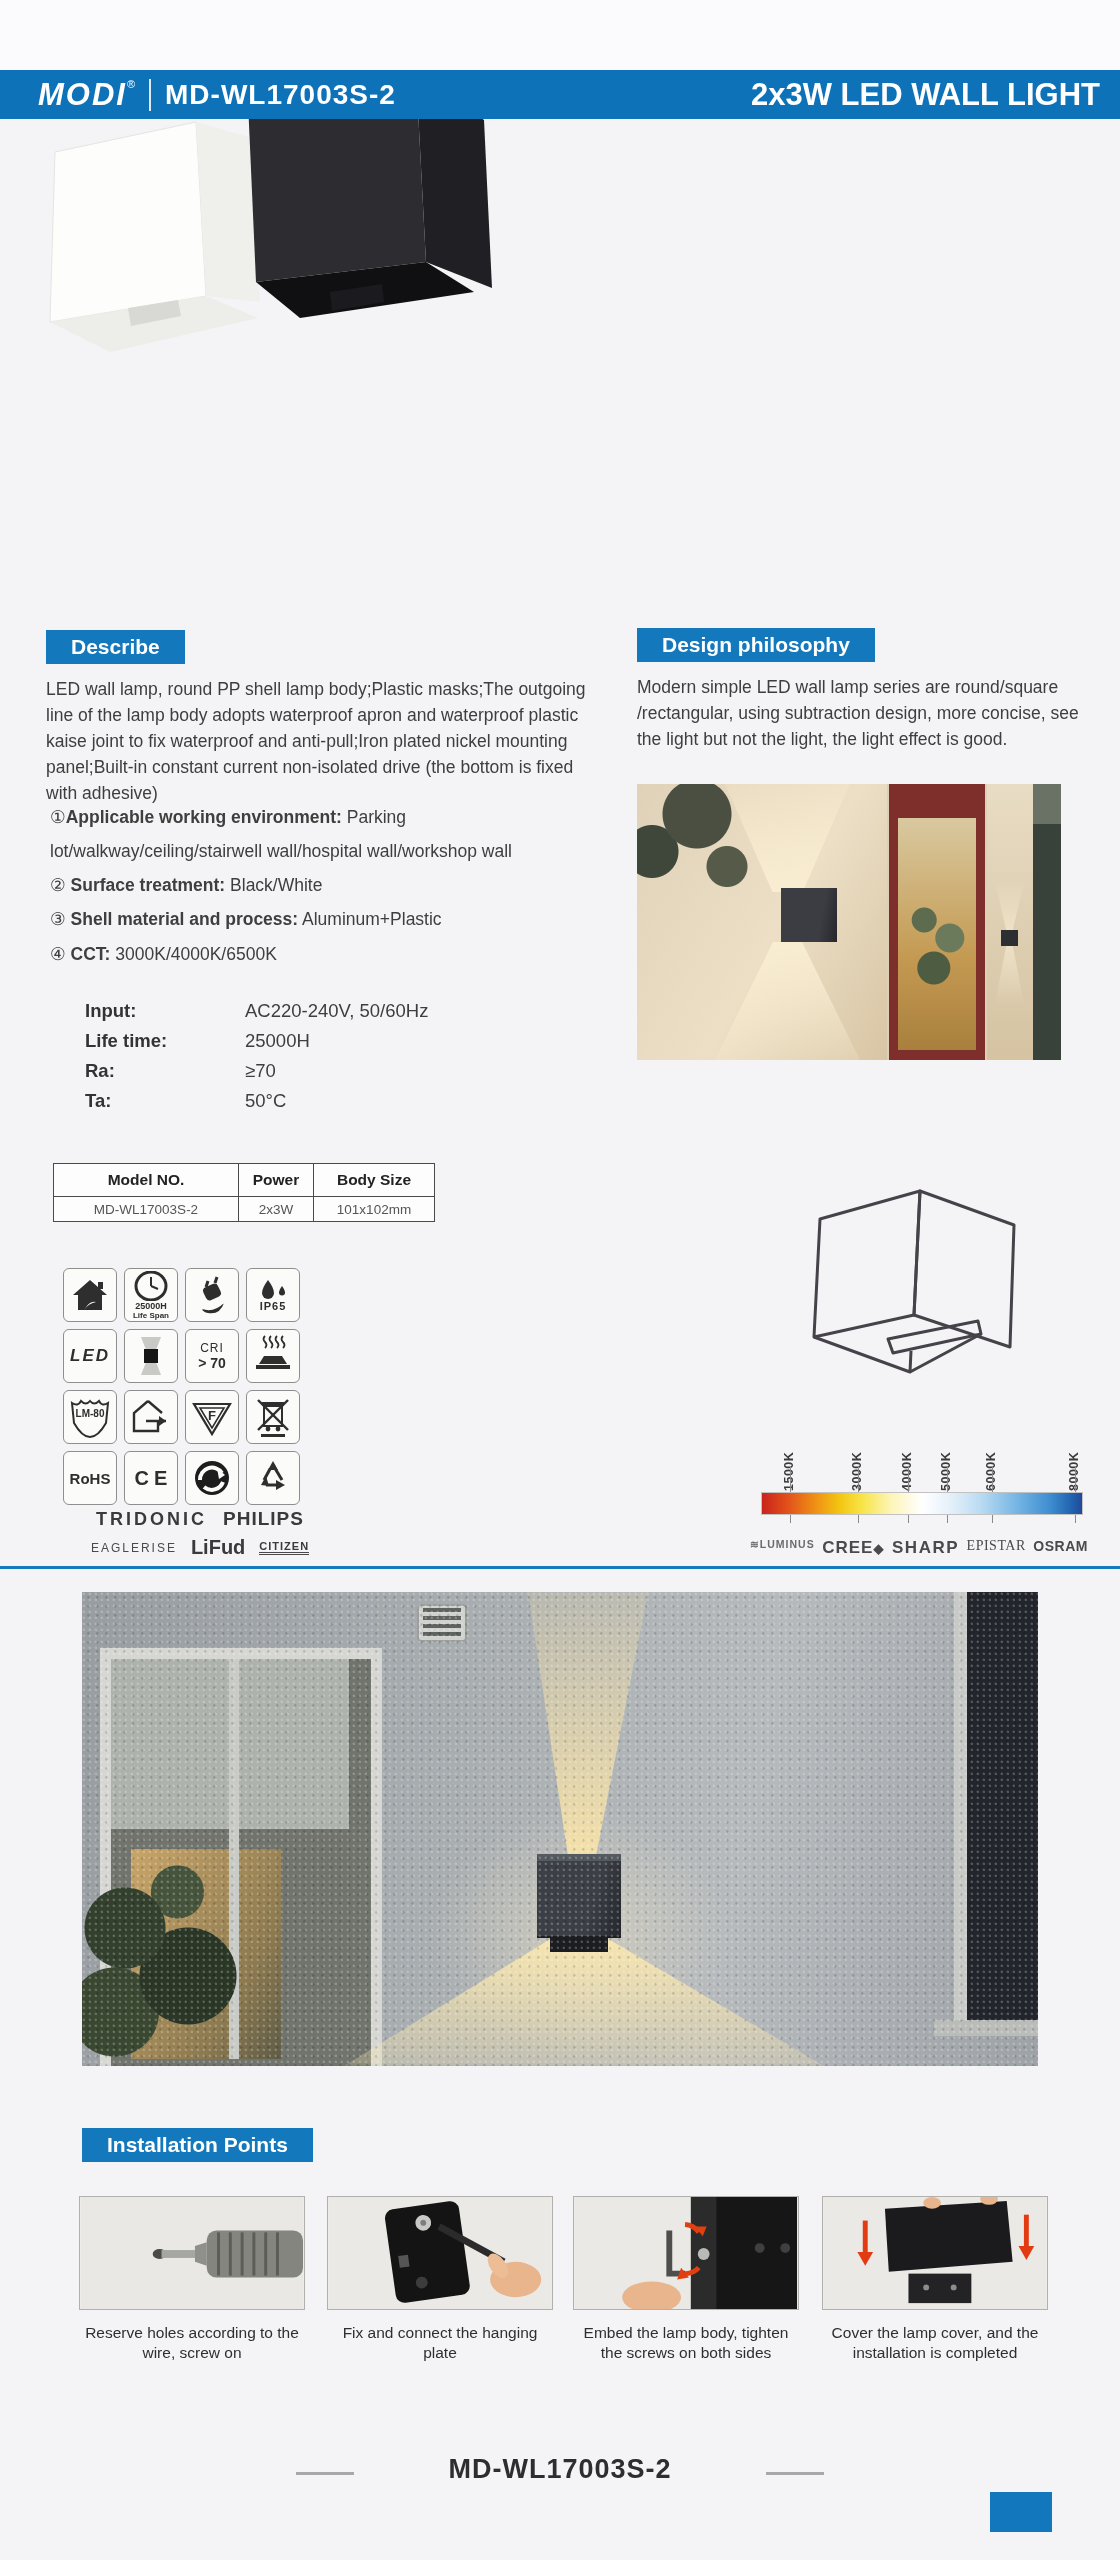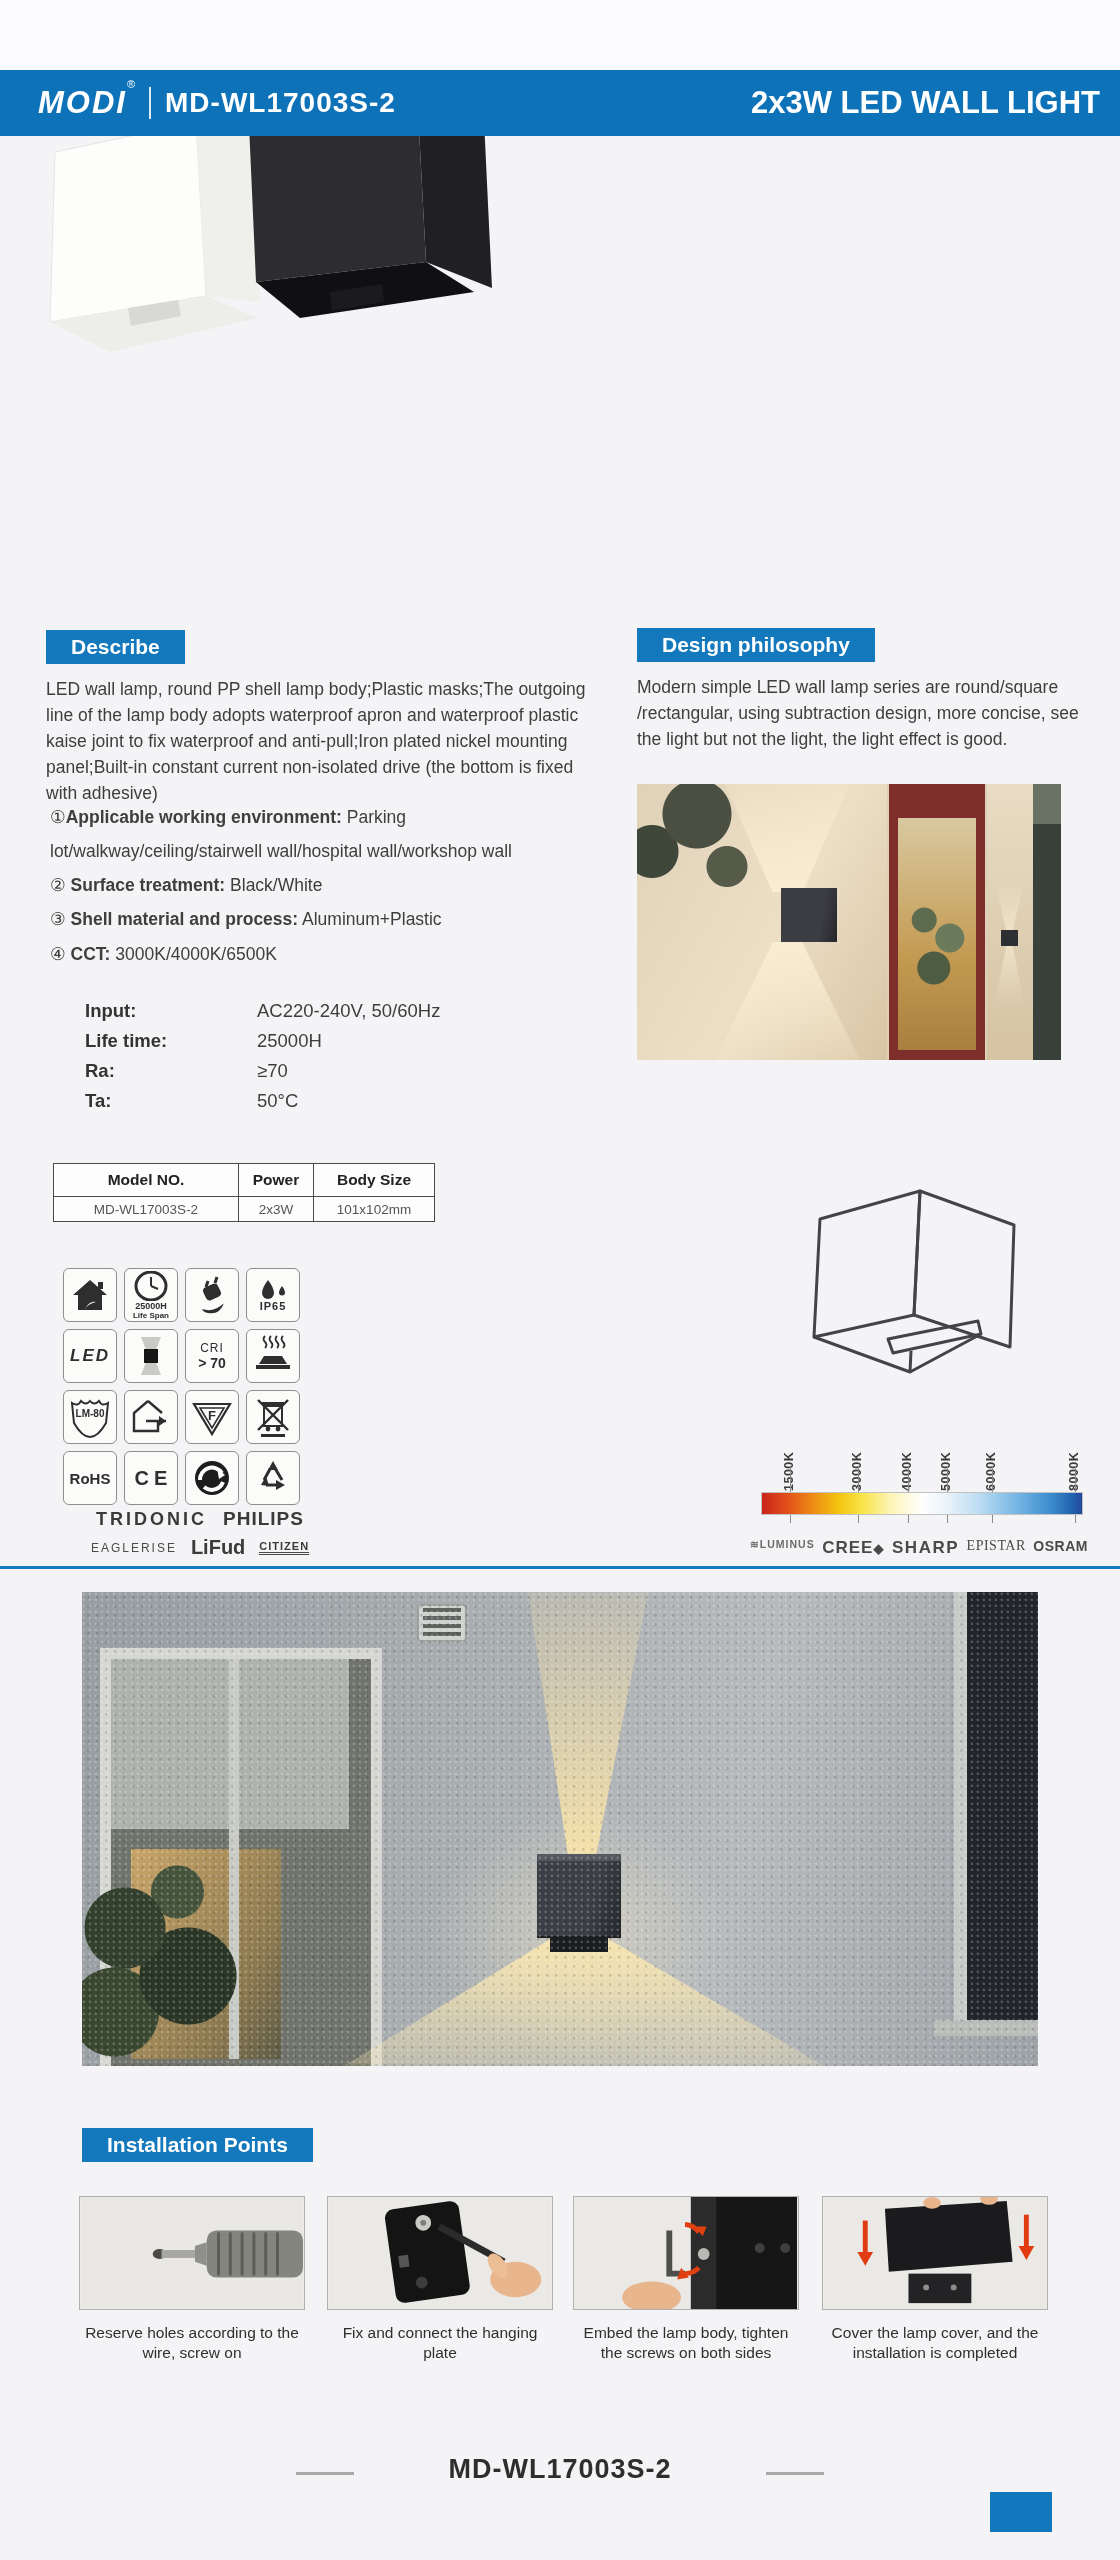--- a/index.html
+++ b/index.html
@@ -1,39 +1,39 @@
 <!DOCTYPE html>
 <html><head>
 <meta charset="utf-8">
 <style>
   html,body{margin:0;padding:0;background:#e9e9eb;}
   .page{position:relative;width:1120px;height:2560px;background:#f4f4f6;overflow:hidden;
         font-family:"Liberation Sans",sans-serif;color:#3e3e3e;}
   .top-band{position:absolute;top:0;left:0;width:1120px;height:70px;background:#fbfbfd;}
 
   
-  .hdr{position:absolute;top:70px;left:0;width:1120px;height:66px;background:#0e72b8;
+  .hdr{position:absolute;top:70px;left:0;width:1120px;height:49px;background:#0e72b8;
        display:flex;align-items:center;color:#fff;}
   .hdr-brand{font-size:31px;font-weight:bold;font-style:italic;letter-spacing:2px;margin-left:38px;}
   .hdr-reg{font-size:11px;align-self:flex-start;margin-top:8px;}
   .hdr-div{width:2px;height:32px;background:rgba(255,255,255,.85);margin:0 14px;}
   .hdr-model{font-size:28px;font-weight:bold;letter-spacing:1px;}
   .hdr-title{margin-left:auto;margin-right:20px;font-size:31px;font-weight:bold;}
 
   
   .sec-label{position:absolute;background:#1478bd;color:#fff;font-size:21px;font-weight:bold;
              padding:5px 25px;white-space:nowrap;}
   .para{position:absolute;font-size:17.5px;line-height:1.49;color:#3e3e3e;}
 
   #num-list{position:absolute;left:50px;top:800px;width:548px;font-size:17.5px;}
   .num-item{line-height:1.95;}
   .num-item .lb{font-weight:bold;}
 
   #specs{position:absolute;left:85px;top:1000px;font-size:18.5px;}
-  .spec-row{display:flex;margin-bottom:8px;gap:12px;}
+  .spec-row{display:flex;margin-bottom:8px;}
   .spec-row .lb{width:160px;font-weight:bold;color:#333;}
 
   #spec-table{position:absolute;left:53px;top:1163px;border-collapse:collapse;background:#fdfdfd;}
   #spec-table th,#spec-table td{border:1.6px solid #4a4a4a;text-align:center;}
   #spec-table th{font-size:15.5px;padding:4px 8px;height:24px;color:#222;}
   #spec-table td{font-size:13.5px;color:#555;height:22px;}
   .cw1{width:168px;}.cw2{width:58px;}.cw3{width:104px;}
 
   
   #icon-grid{position:absolute;left:63px;top:1268px;display:grid;

